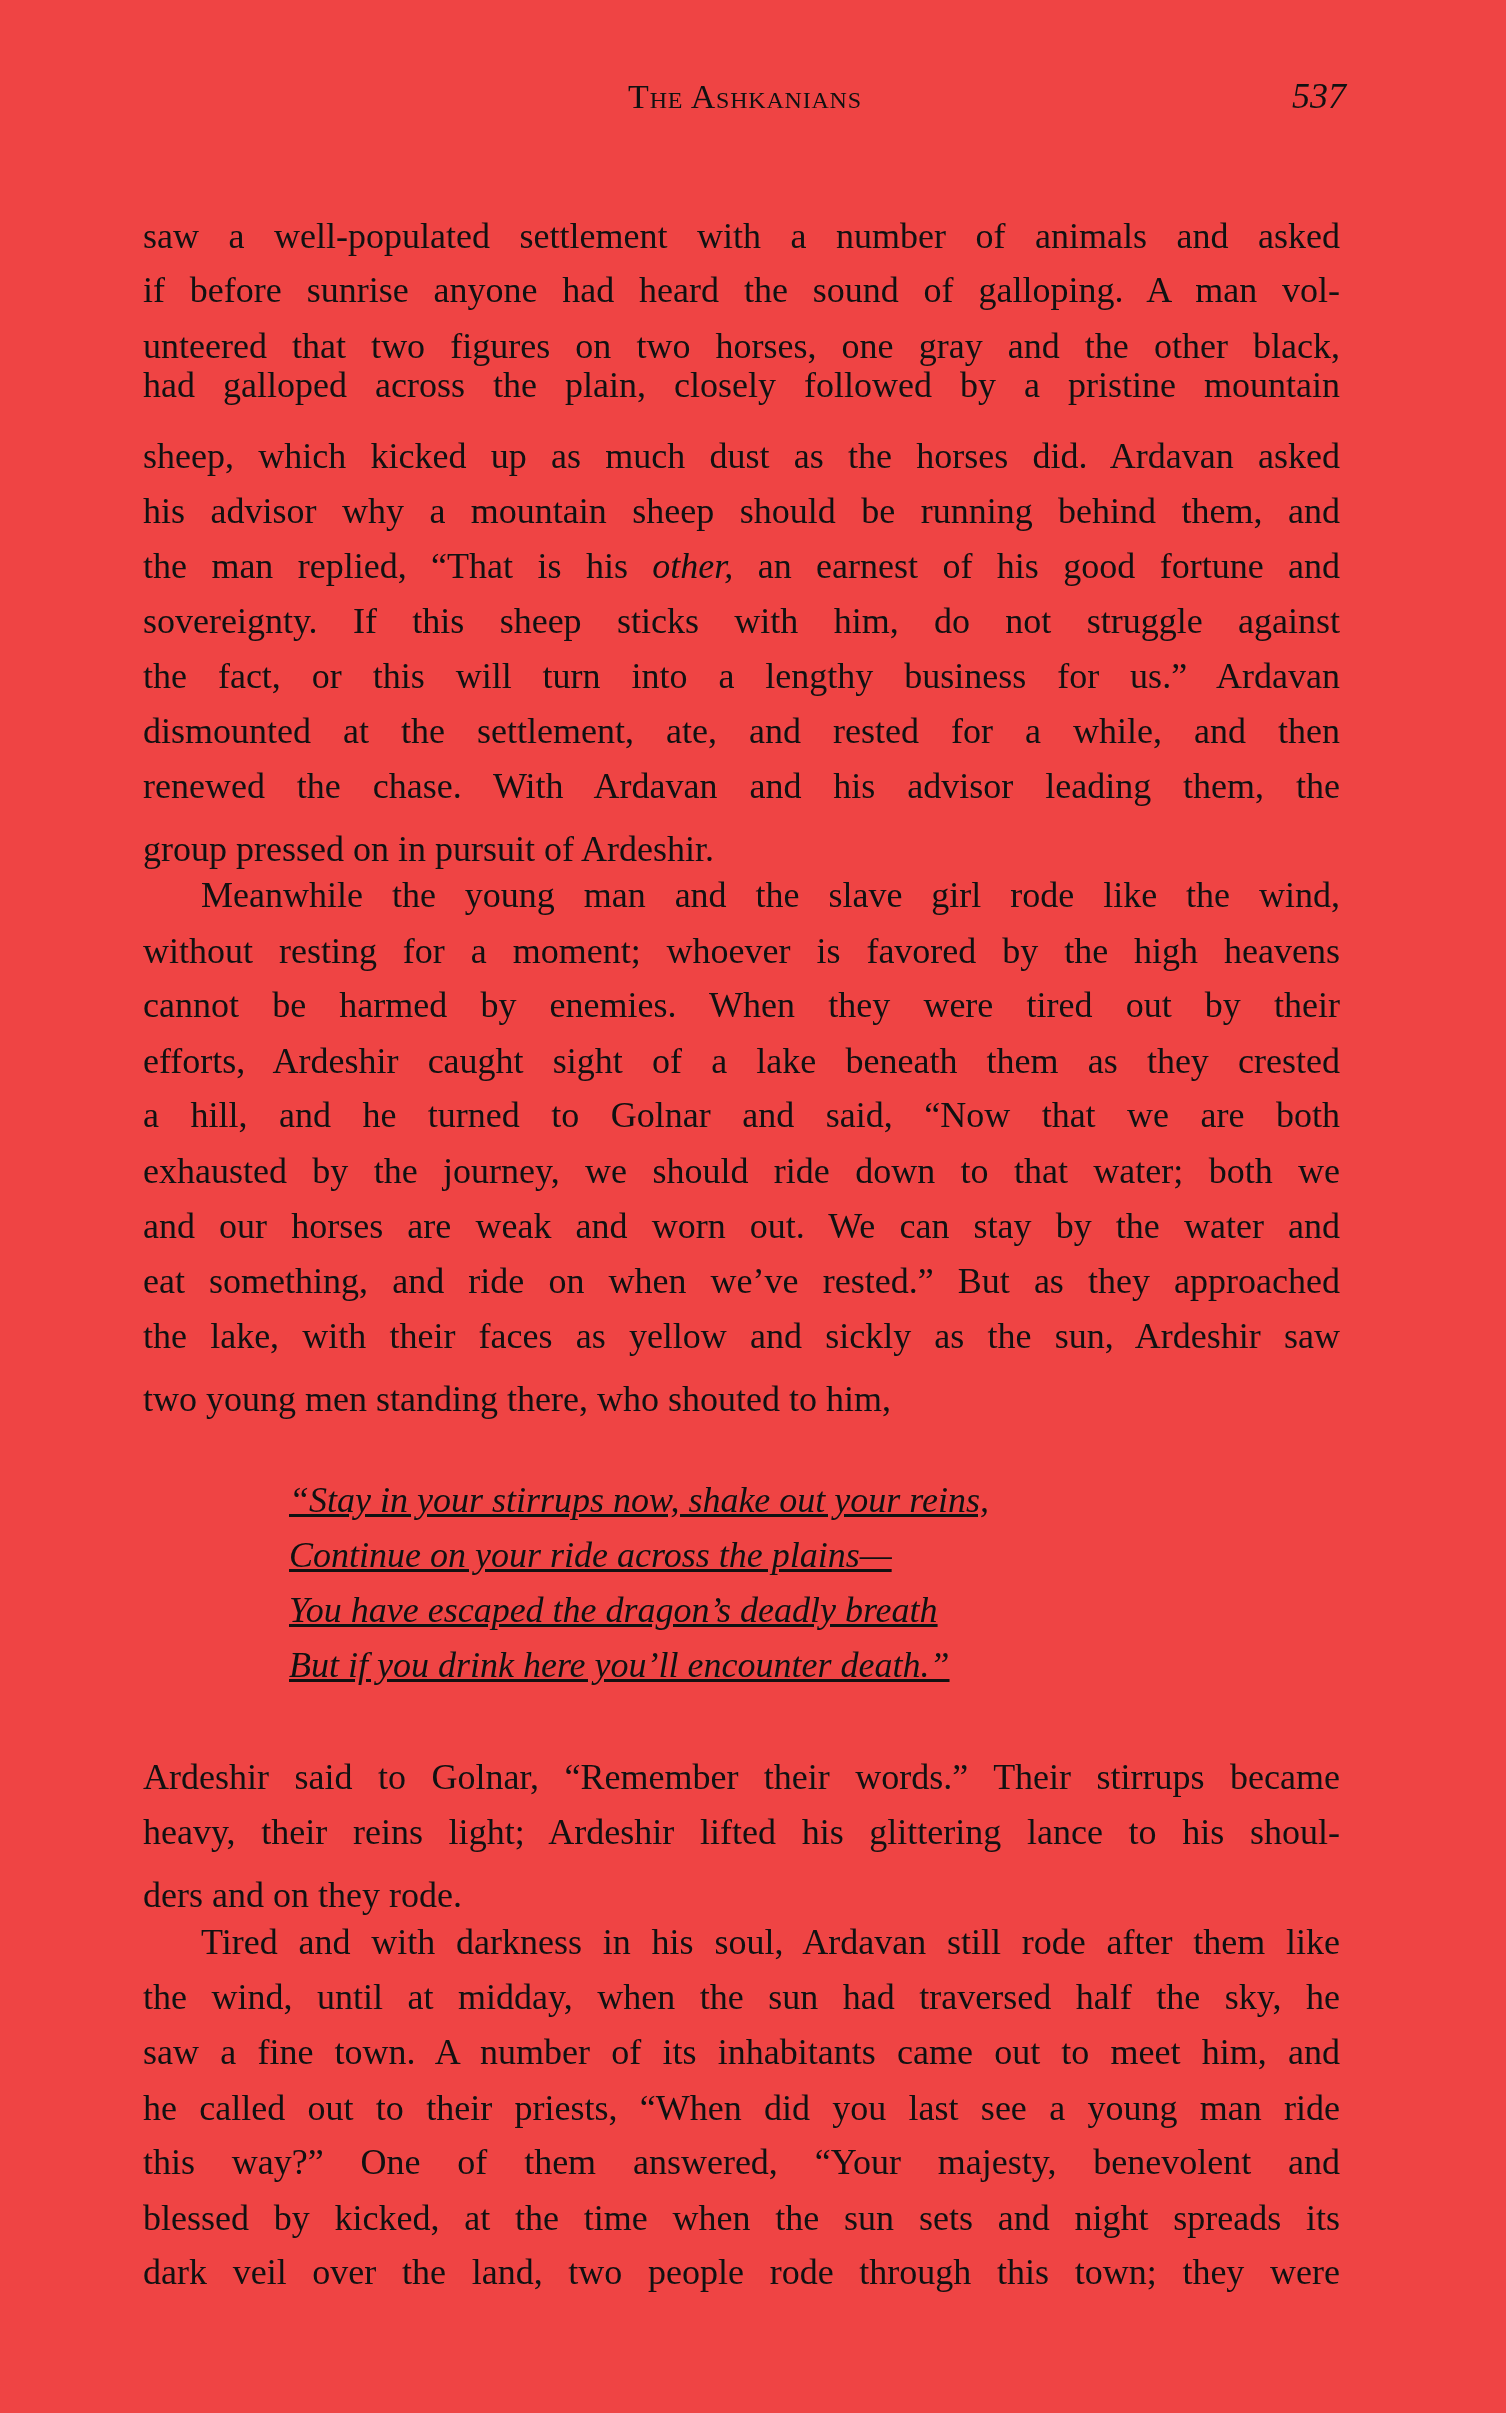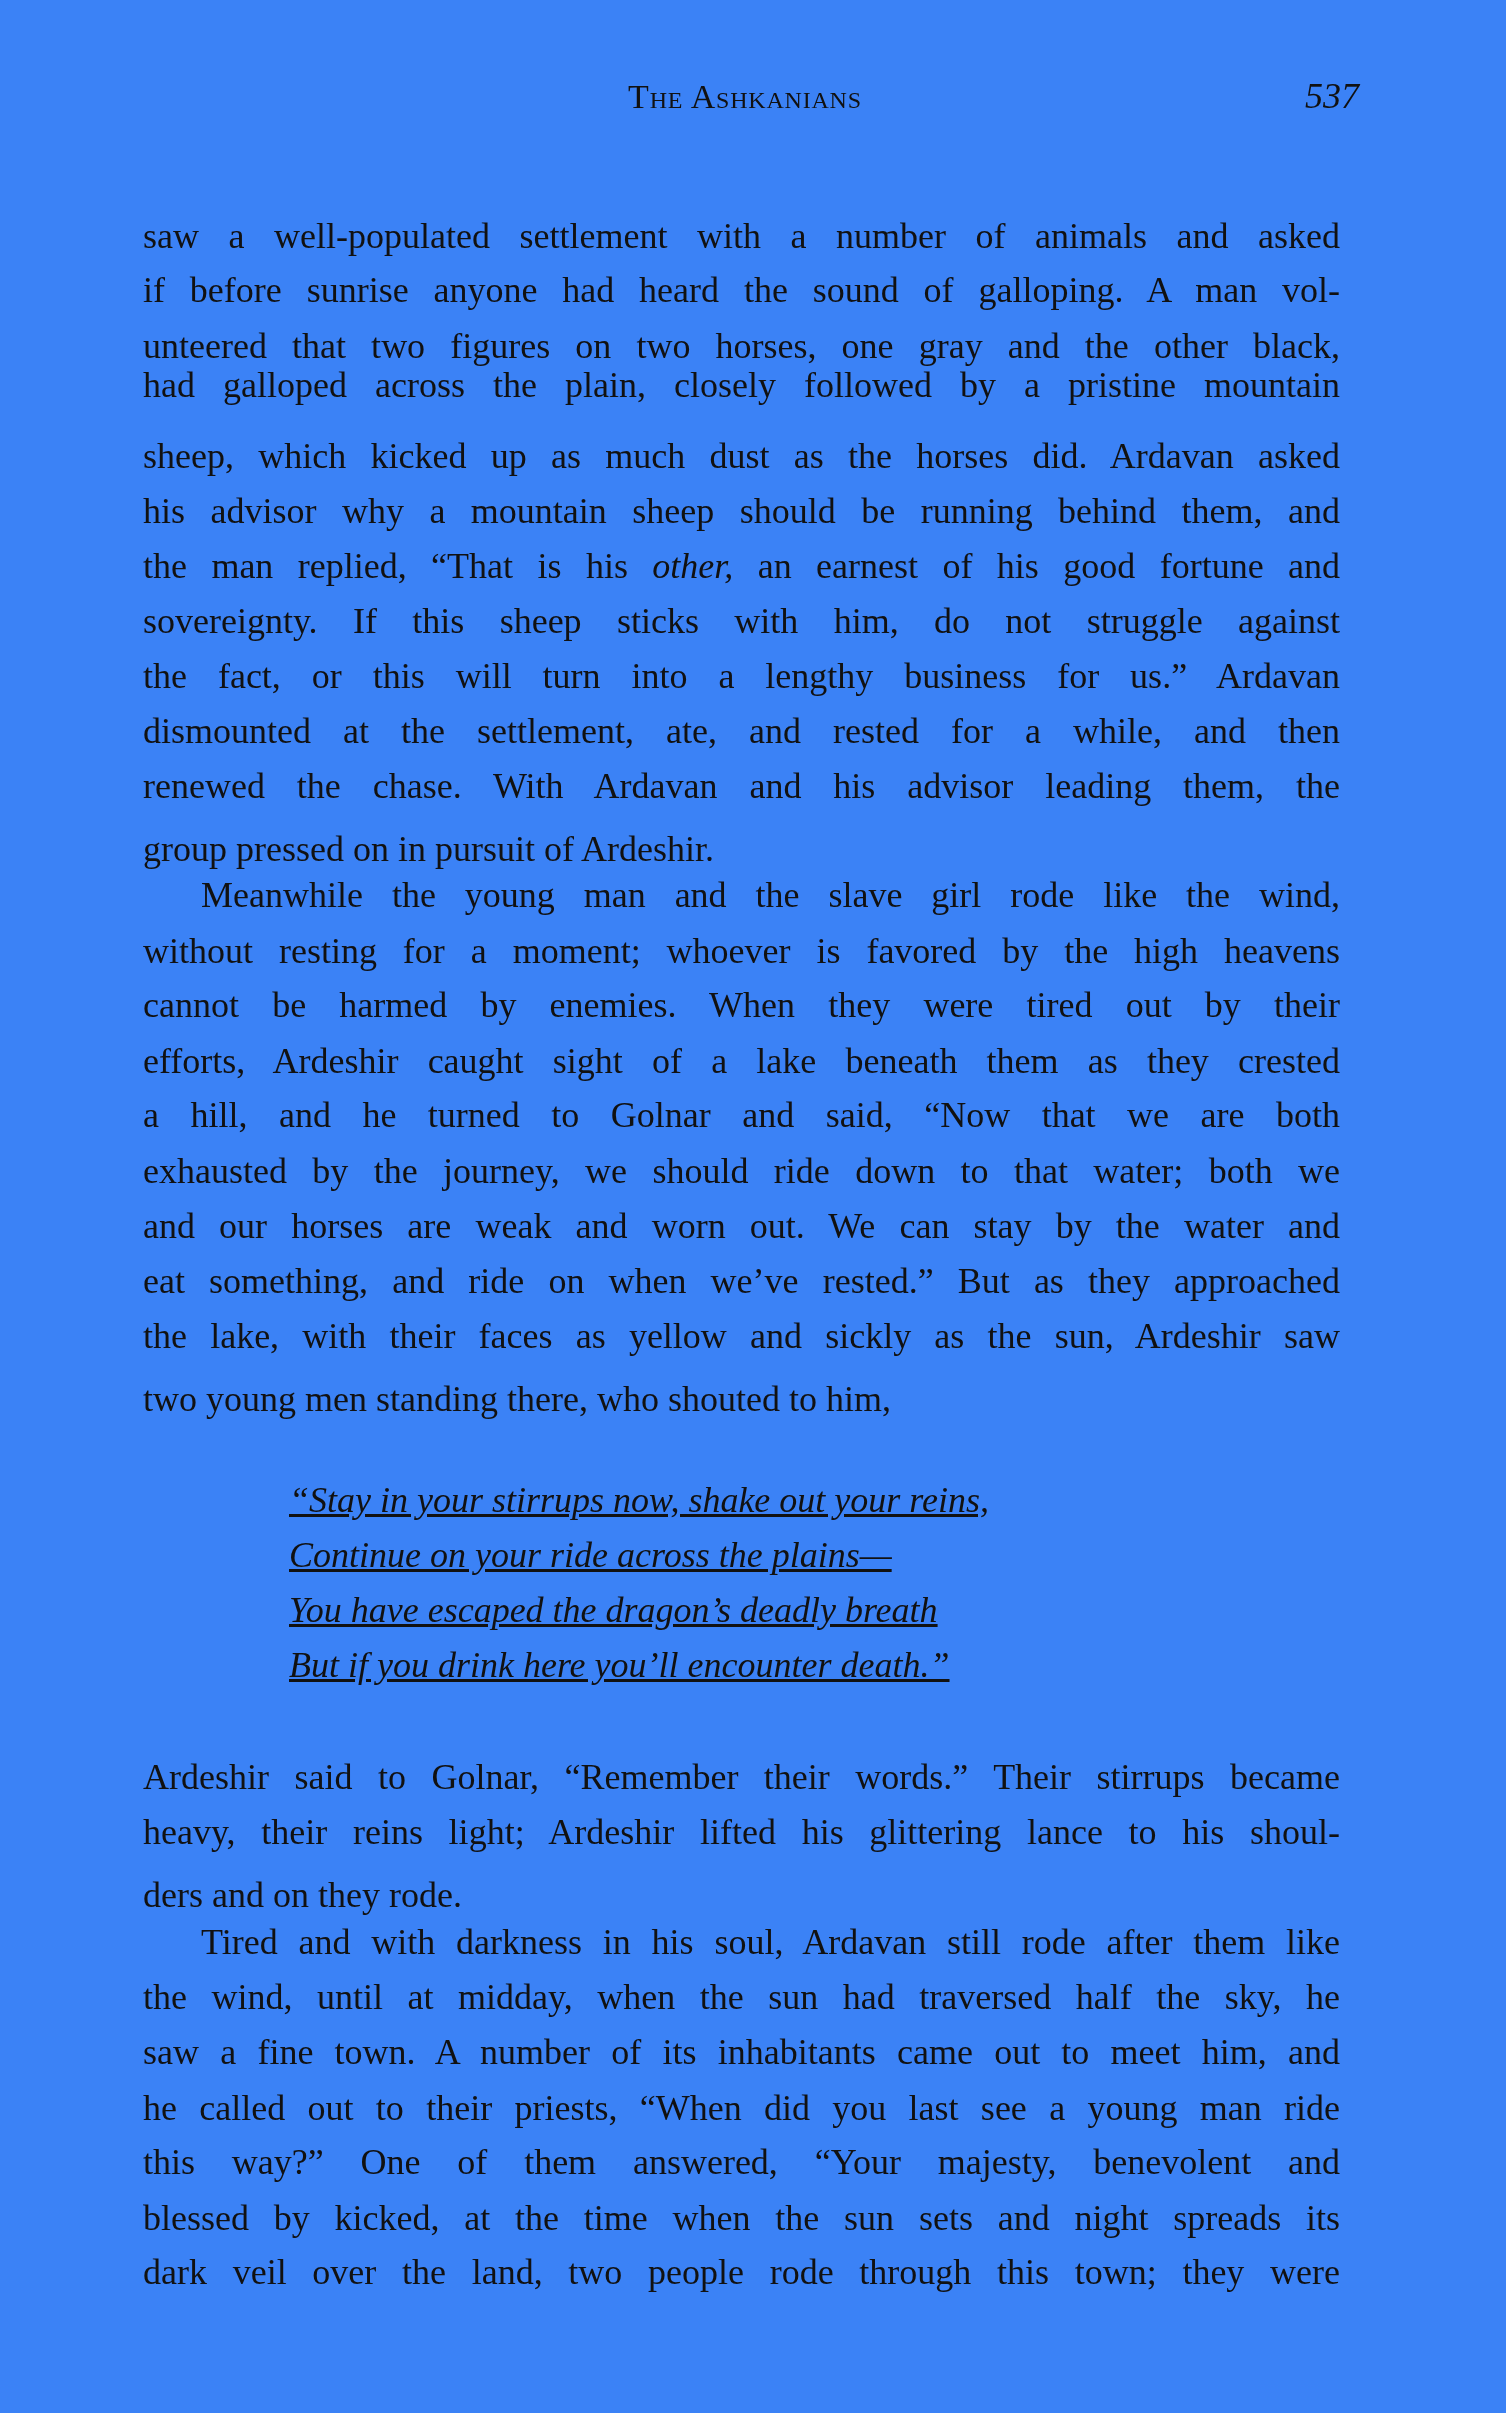--- a/index.html
+++ b/index.html
@@ -13,21 +13,21 @@
       position: relative;
       overflow: hidden;
       color: #111111;
       font-family: "Liberation Serif", "DejaVu Serif", serif;
     }
     .page {
       position: absolute;
       left: 0; top: 0;
       width: 1506px;
       height: 2413px;
-      background: #3b82f6;
+      background: #ef4444;
     }
     
     .running-head {
       position: absolute;
       left: 546px;
       width: 398px;
       top: 76px;
       height: 41px;
       text-align: center;
       font-size: 34px;
@@ -40,21 +40,20 @@
       position: absolute;
       left: 1284px;
       width: 62px;
       top: 76px;
       height: 41px;
       text-align: right;
       font-size: 36px;
       line-height: 41px;
       font-style: italic;
       white-space: nowrap;
-      margin-left: 13px;
     }
     
     .line {
       position: absolute;
       left: 143px;
       width: 1197px;
       height: 50px;
       font-size: 36px;
       line-height: 50px;
       white-space: nowrap;

